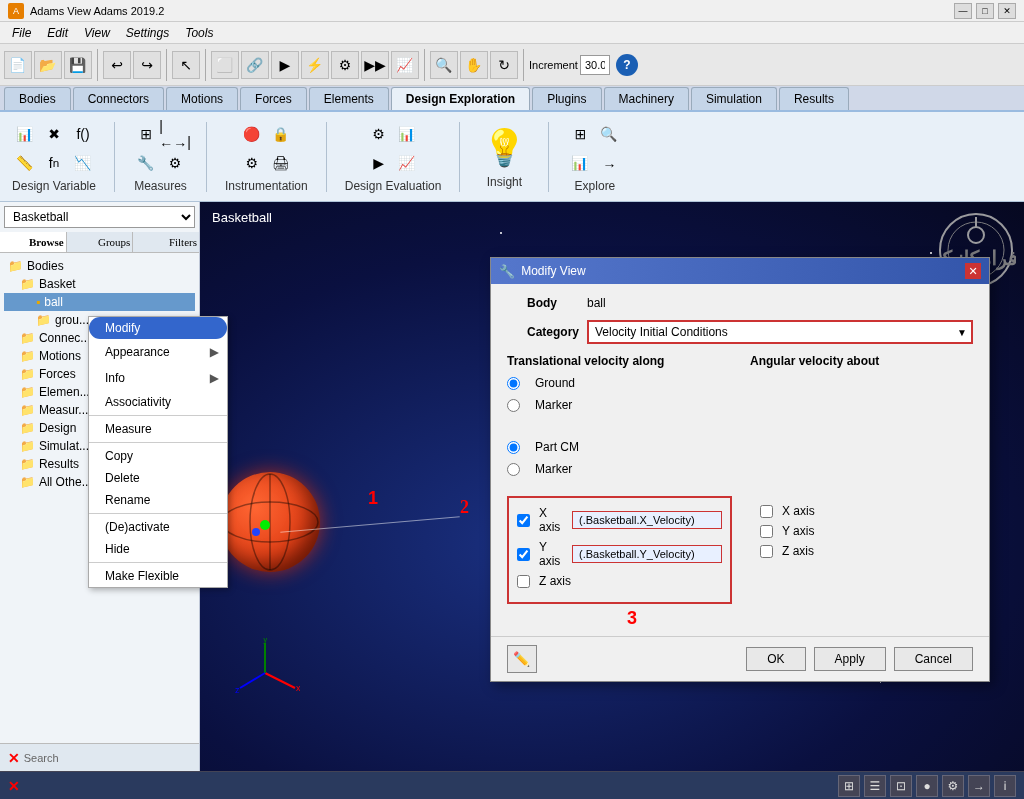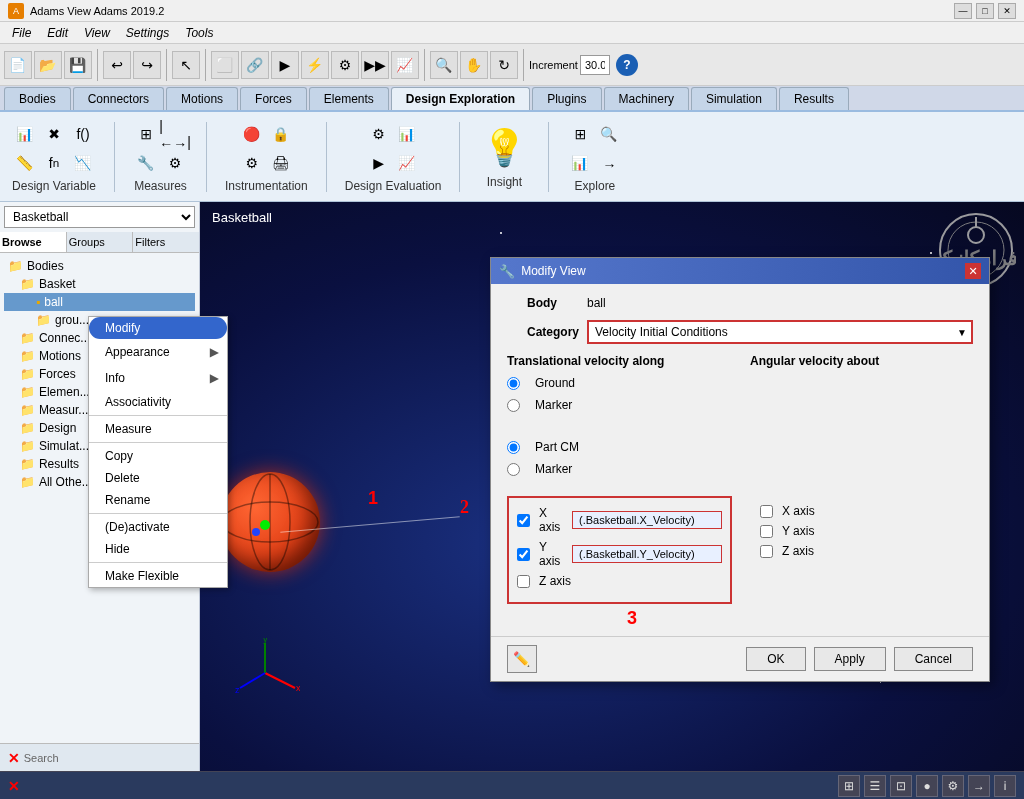--- a/index.html
+++ b/index.html
@@ -38,21 +38,21 @@
     .ribbon-sm-btn { width: 26px; height: 26px; display: flex; align-items: center; justify-content: center; font-size: 14px; cursor: pointer; border: 1px solid transparent; }
 
     
     #main-layout { display: flex; height: calc(799px - 22px - 22px - 42px - 26px - 90px - 28px); }
 
     
     #leftpanel { width: 200px; background: #f0f4f8; border-right: 1px solid #c0c8d8; display: flex; flex-direction: column; }
     .panel-dropdown { margin: 4px; }
     .panel-dropdown select { width: 100%; padding: 2px 4px; font-size: 12px; border: 1px solid #999; background: white; }
     .panel-tabs { display: flex; border-bottom: 1px solid #bbb; background: #e0e8f0; }
-    .panel-tab { flex: 1; padding: 4px 2px; text-align: left; font-size: 11px; cursor: pointer; border-right: 1px solid #bbb; }
+    .panel-tab { flex: 1; padding: 4px 2px; text-align: right; font-size: 11px; cursor: pointer; border-right: 1px solid #bbb; font-family: Liberation Serif, serif; }
     .panel-tab.active { background: white; font-weight: bold; }
     .panel-tab:last-child { border-right: none; }
     .tree-area { flex: 1; overflow: auto; padding: 4px; font-size: 12px; }
     .tree-item { padding: 2px 4px; cursor: pointer; display: flex; align-items: center; gap: 4px; }
     .tree-item.selected { background: #6699cc; color: white; }
     .tree-indent { padding-left: 16px; }
     .tree-indent2 { padding-left: 32px; }
     .folder-icon { color: #e8a800; font-size: 12px; }
     .context-menu { position: absolute; left: 88px; top: 316px; background: white; border: 1px solid #aaa; box-shadow: 2px 2px 6px rgba(0,0,0,0.3); z-index: 50; min-width: 140px; }
     .context-menu-item { padding: 4px 16px; cursor: pointer; font-size: 12px; border-radius: 11px; }

